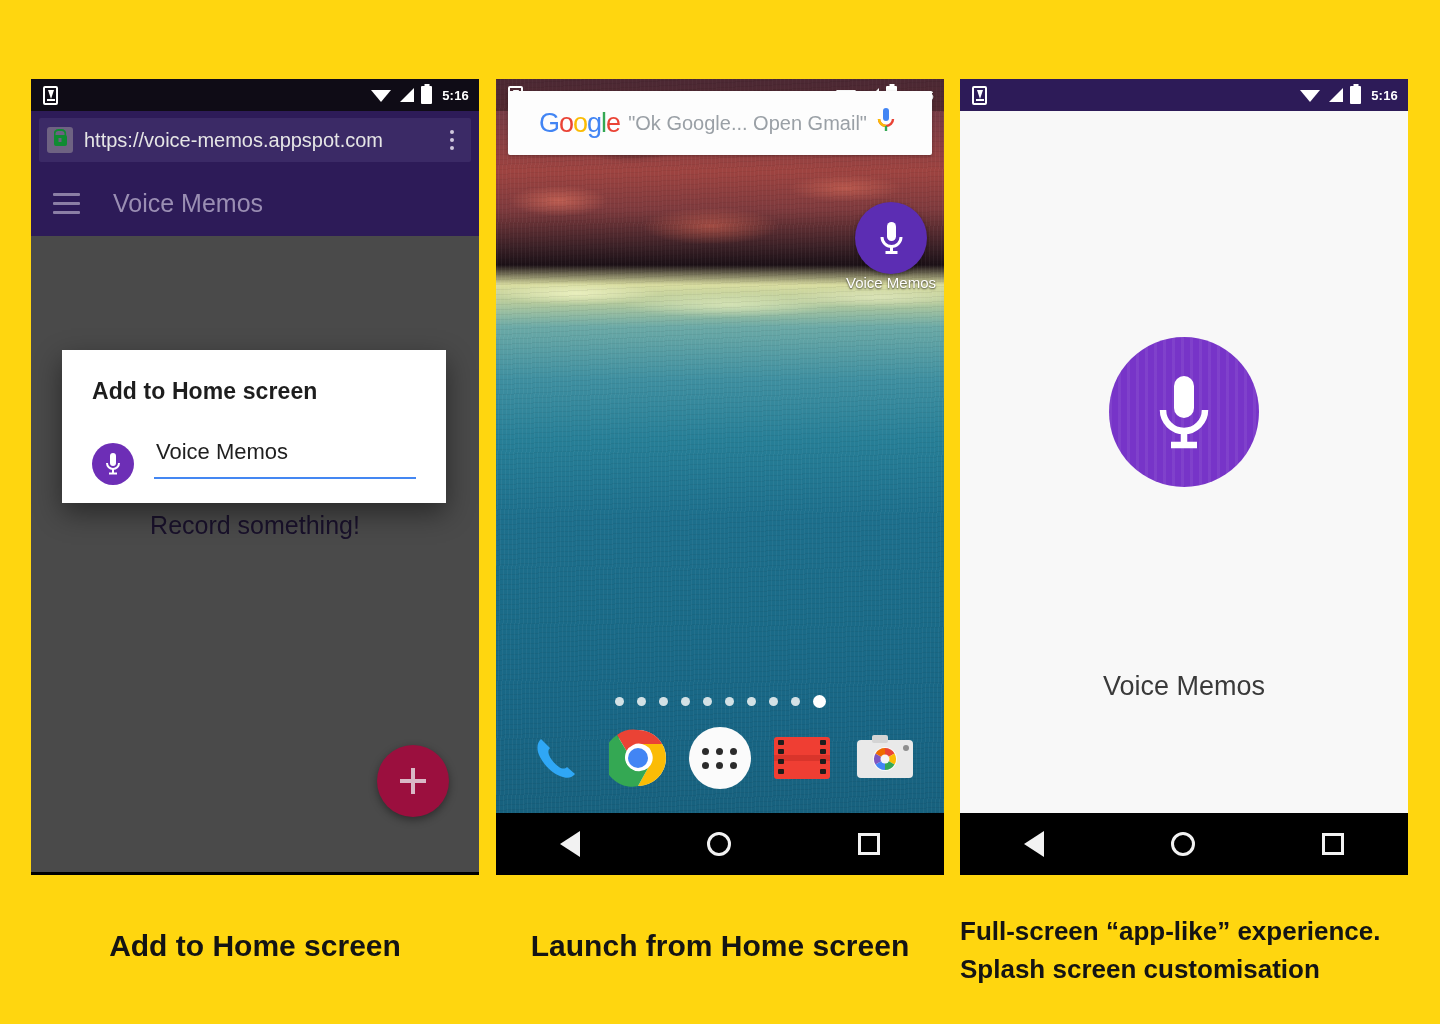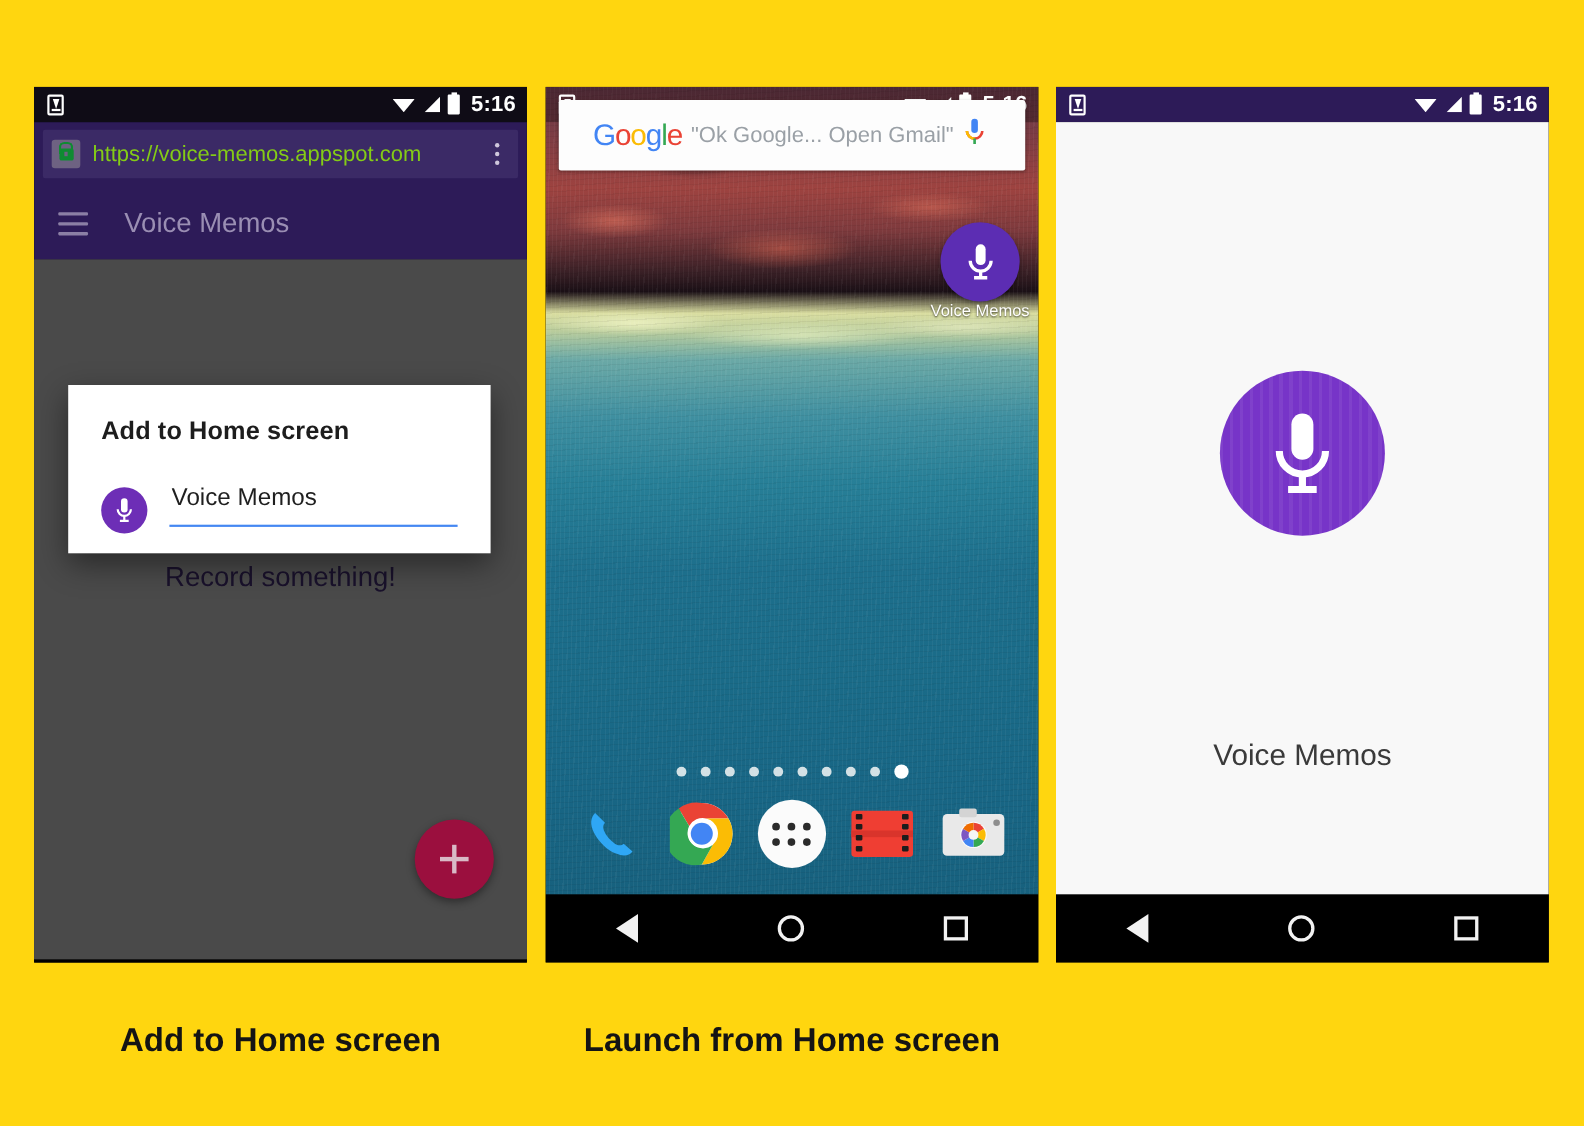--- a/index.html
+++ b/index.html
@@ -58,21 +58,21 @@
   .wifi-ico svg { display: block; }
   .sig-ico svg { display: block; }
   .bat-ico {
     width: 11px; height: 18px; border: 2px solid #fff; border-radius: 1px;
     background: #fff; position: relative;
   }
   .bat-ico::before {
     content: ""; position: absolute; left: 50%; top: -4px;
     transform: translateX(-50%); width: 5px; height: 3px; background: #fff;
   }
-  .sb-time { font-size: 20px; margin-left: 3px; }
+  .sb-time { font-size: 13px; margin-left: 3px; }
 
   
   .omnibox-wrap { background: #2d1b58; padding: 7px 8px 8px 8px; }
   .omnibox {
     background: #3b2a66; border-radius: 2px;
     height: 44px; display: flex; align-items: center; padding: 0 8px;
   }
   .lock-chip {
     width: 26px; height: 26px; background: #6e6282; border-radius: 3px;
     display: flex; align-items: center; justify-content: center; flex: 0 0 auto;
@@ -82,21 +82,21 @@
     content: ""; position: absolute; left: 50%; transform: translateX(-50%);
     top: -6px; width: 9px; height: 9px;
     border: 2.5px solid #0f8b32; border-bottom: none;
     border-radius: 5px 5px 0 0;
   }
   .lock-body::after {
     content: ""; position: absolute; left: 50%; top: 3px;
     transform: translateX(-50%); width: 3px; height: 4px; background: #6e6282;
   }
   .url-text {
-    flex: 1; color: #84cc16; font-size: 20px; margin-left: 11px;
+    flex: 1; color: #e5e5e5; font-size: 20px; margin-left: 11px;
     white-space: nowrap; overflow: hidden;
   }
   .kebab { width: 22px; display: flex; flex-direction: column; align-items: center; gap: 4px; flex: 0 0 auto; }
   .kebab i { width: 4px; height: 4px; border-radius: 50%; background: #cfc7dc; display: block; }
 
   .appbar {
     background: #2d1b58; height: 66px; display: flex; align-items: center;
     padding: 0 0 0 22px;
   }
   .hamb { width: 27px; display: flex; flex-direction: column; gap: 6px; flex: 0 0 auto; }
@@ -535,14 +535,18 @@
 
     <div class="navbar">
       <span class="nav-back"></span>
       <span class="nav-home"></span>
       <span class="nav-recent"></span>
     </div>
   </div>
 
   <div class="caption" id="cap1">Add to Home screen</div>
   <div class="caption" id="cap2"><span>Launch from Home screen</span></div>
+  <div class="caption" id="cap3">
+    <span class="cap-line">Full-screen “app-like” experience.</span>
+    <span class="cap-line">Splash screen customisation</span>
+  </div>
 
 </div>
 
 </body></html>

